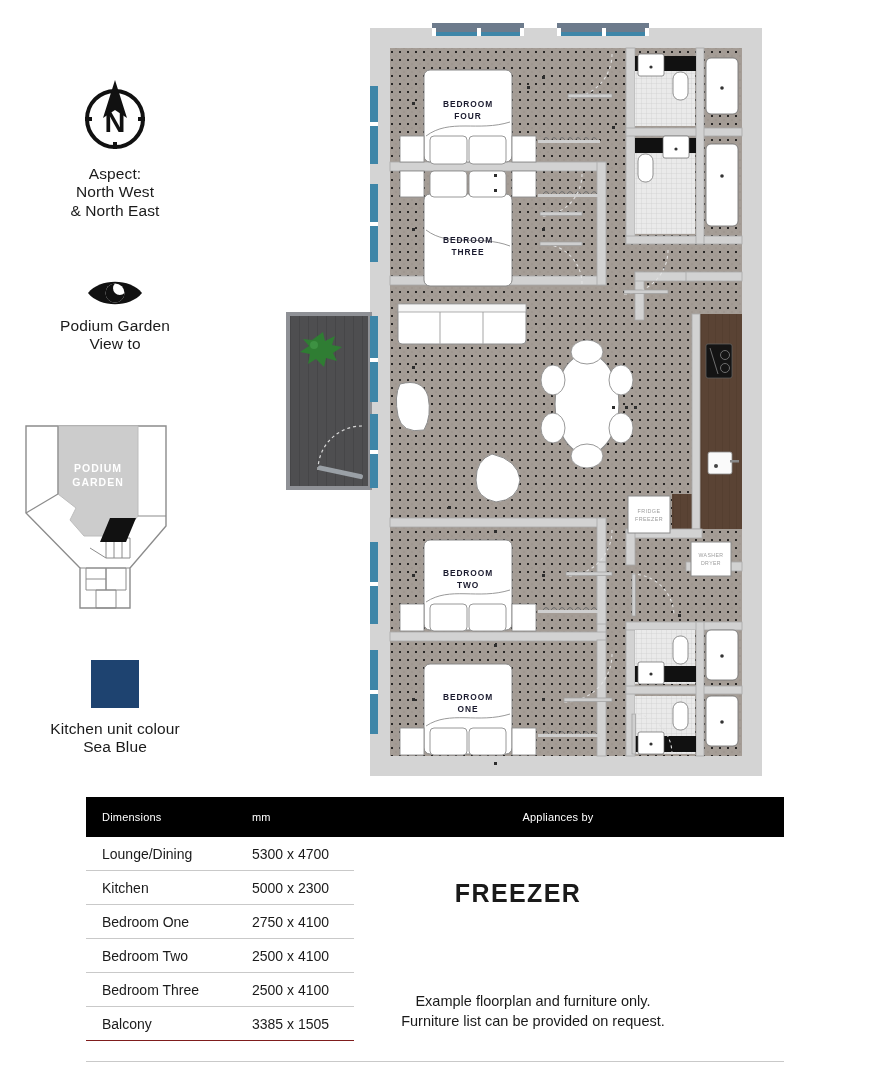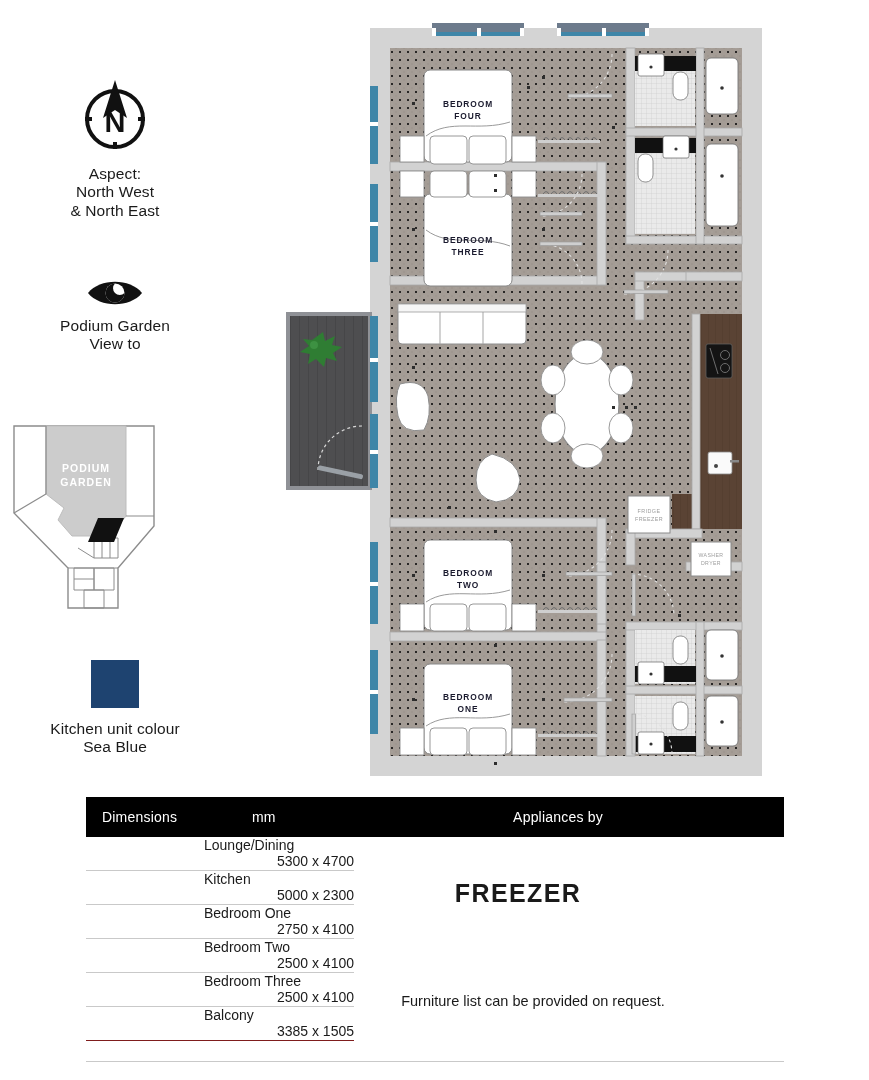--- a/index.html
+++ b/index.html
@@ -15,40 +15,40 @@
   
   #compass-block{top:78px;}
   .compass-wrap{display:flex;justify-content:center;}
   .caption-rows{margin-top:9px;}
 
   
   #view-block{top:278px;}
   .eye-wrap{display:flex;justify-content:center;}
 
   
-  #podium-map{position:absolute;left:6px;top:408px;width:190px;height:205px;}
+  #podium-map{position:absolute;left:18px;top:408px;width:190px;height:205px;}
 
   
   #colour-block{top:660px;}
   .swatch{width:48px;height:48px;margin:0 auto 12px auto;}
 
   
   #floorplan{position:absolute;left:282px;top:14px;width:490px;height:775px;}
 
   
   #info-table{position:absolute;left:86px;top:797px;width:698px;}
   .tbl-head{background:#000;color:#fff;height:40px;display:flex;align-items:center;}
-  .th{font-size:14px;font-weight:normal;letter-spacing:.2px;}
+  .th{font-size:11px;font-weight:normal;letter-spacing:.2px;}
   .th-room{width:150px;padding-left:16px;}
   .th-mm{width:180px;}
   .th-app{flex:1;text-align:center;padding-right:100px;}
 
   .tbl-body{display:flex;}
   .col-dims{width:268px;}
-  .dim-row{height:33px;display:flex;align-items:flex-end;border-bottom:1px solid #c9c9c9;flex-direction:column;}
+  .dim-row{height:33px;display:flex;align-items:center;border-bottom:1px solid #c9c9c9;}
   .dim-row:last-child{border-bottom:1px solid #7f1d1d;}
   .dim-name{width:150px;padding-left:16px;font-size:14px;}
   .dim-val{font-size:14px;}
 
   .col-app{flex:1;position:relative;}
   .samsung{position:absolute;top:42px;left:0;right:102px;text-align:center;
            font-size:25px;font-weight:bold;letter-spacing:1.4px;}
   .disclaimer{position:absolute;top:155px;left:0;right:72px;text-align:center;
               font-size:14.5px;line-height:1.35;}
   .tbl-underline{position:absolute;left:0;top:264px;width:698px;height:1px;background:#c9c9c9;}
@@ -472,19 +472,20 @@
       <div class="dim-row">
         <div class="dim-name">Balcony</div>
         <div class="dim-val">3385 x 1505</div>
       </div>
 
     </div>
 
     <div class="col-app">
       <div class="samsung">FREEZER</div>
       <div class="disclaimer">
+        <div>Example floorplan and furniture only.</div>
         <div>Furniture list can be provided on request.</div>
       </div>
     </div>
   </div>
 
   <div class="tbl-underline"></div>
 </div>
 
 </body></html>

